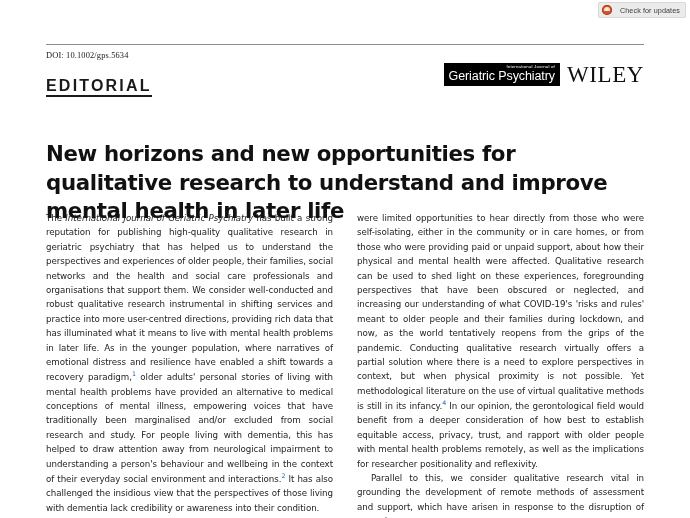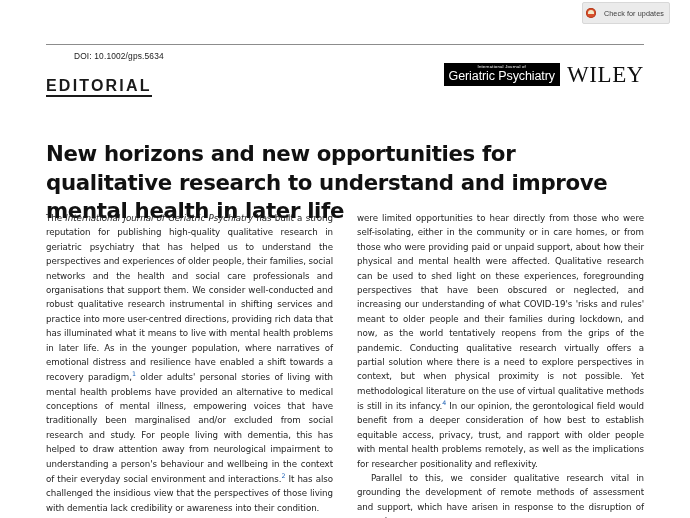--- a/index.html
+++ b/index.html
@@ -13,29 +13,29 @@
     overflow: hidden;
     font-family: "DejaVu Sans", sans-serif;
     color: #1a1a1a;
     position: relative;
   }
 
   
   .crossmark-badge {
     position: absolute;
     top: 2px;
-    right: 20px;
+    right: 4px;
     display: flex;
     align-items: center;
     gap: 8px;
     background: #ebebeb;
     border: 1px solid #d8d8d8;
     border-radius: 2px;
     padding: 1px 5px 1px 3px;
-    height: 22px;
+    height: 16px;
     box-sizing: border-box;
   }
   .crossmark-icon {
     width: 10px;
     height: 10px;
     border-radius: 50%;
     background: #d94f2b;
     position: relative;
     flex: 0 0 auto;
     box-shadow: inset 0 0 0 1px #b33f22;
@@ -77,22 +77,21 @@
     background: #8c8c8c;
   }
 
   .doi {
     position: absolute;
     left: 46px;
     top: 51px;
     font-size: 8.4px;
     letter-spacing: 0.15px;
     color: #1a1a1a;
-    font-family: Liberation Sans, sans-serif;
-    margin-left: 28px;
+    font-family: Liberation Serif, serif;
   }
 
   
   .editorial {
     position: absolute;
     left: 46px;
     top: 77px;
     font-size: 16px;
     font-weight: bold;
     letter-spacing: 2.2px;
@@ -110,21 +109,21 @@
     top: 63px;
     display: flex;
     align-items: center;
     gap: 7px;
   }
   .journal-logo {
     background: #000000;
     color: #ffffff;
     padding: 2px 5px 3px 5px;
     line-height: 1;
-    text-align: center;
+    text-align: right;
   }
   .journal-logo .jl-small {
     display: block;
     font-size: 4.3px;
     letter-spacing: 0.2px;
     font-family: "Liberation Sans", sans-serif;
     margin-bottom: 1px;
   }
   .journal-logo .jl-main {
     display: block;

